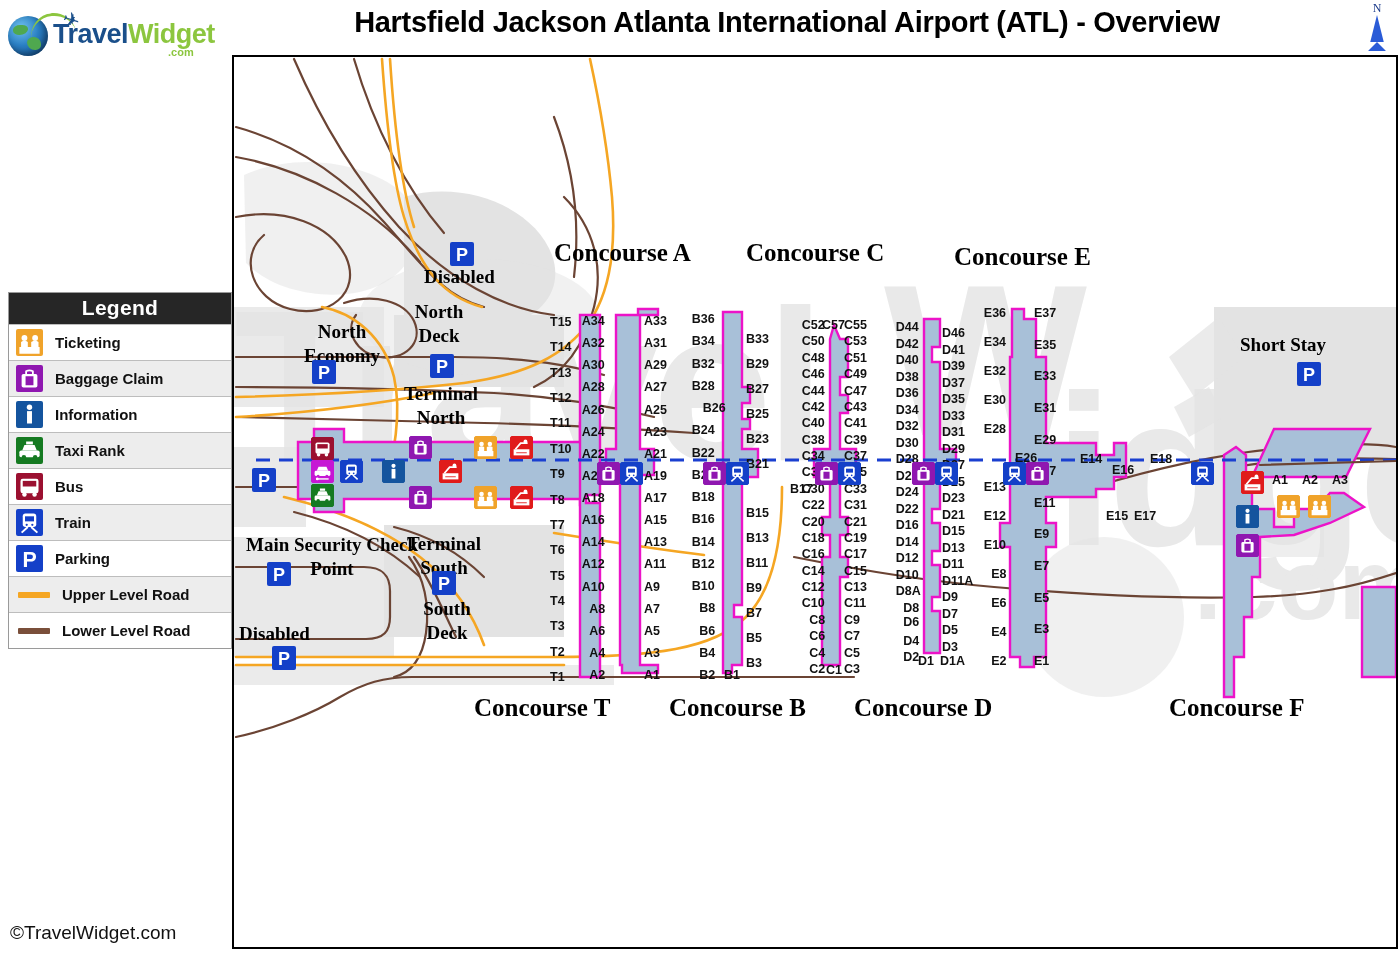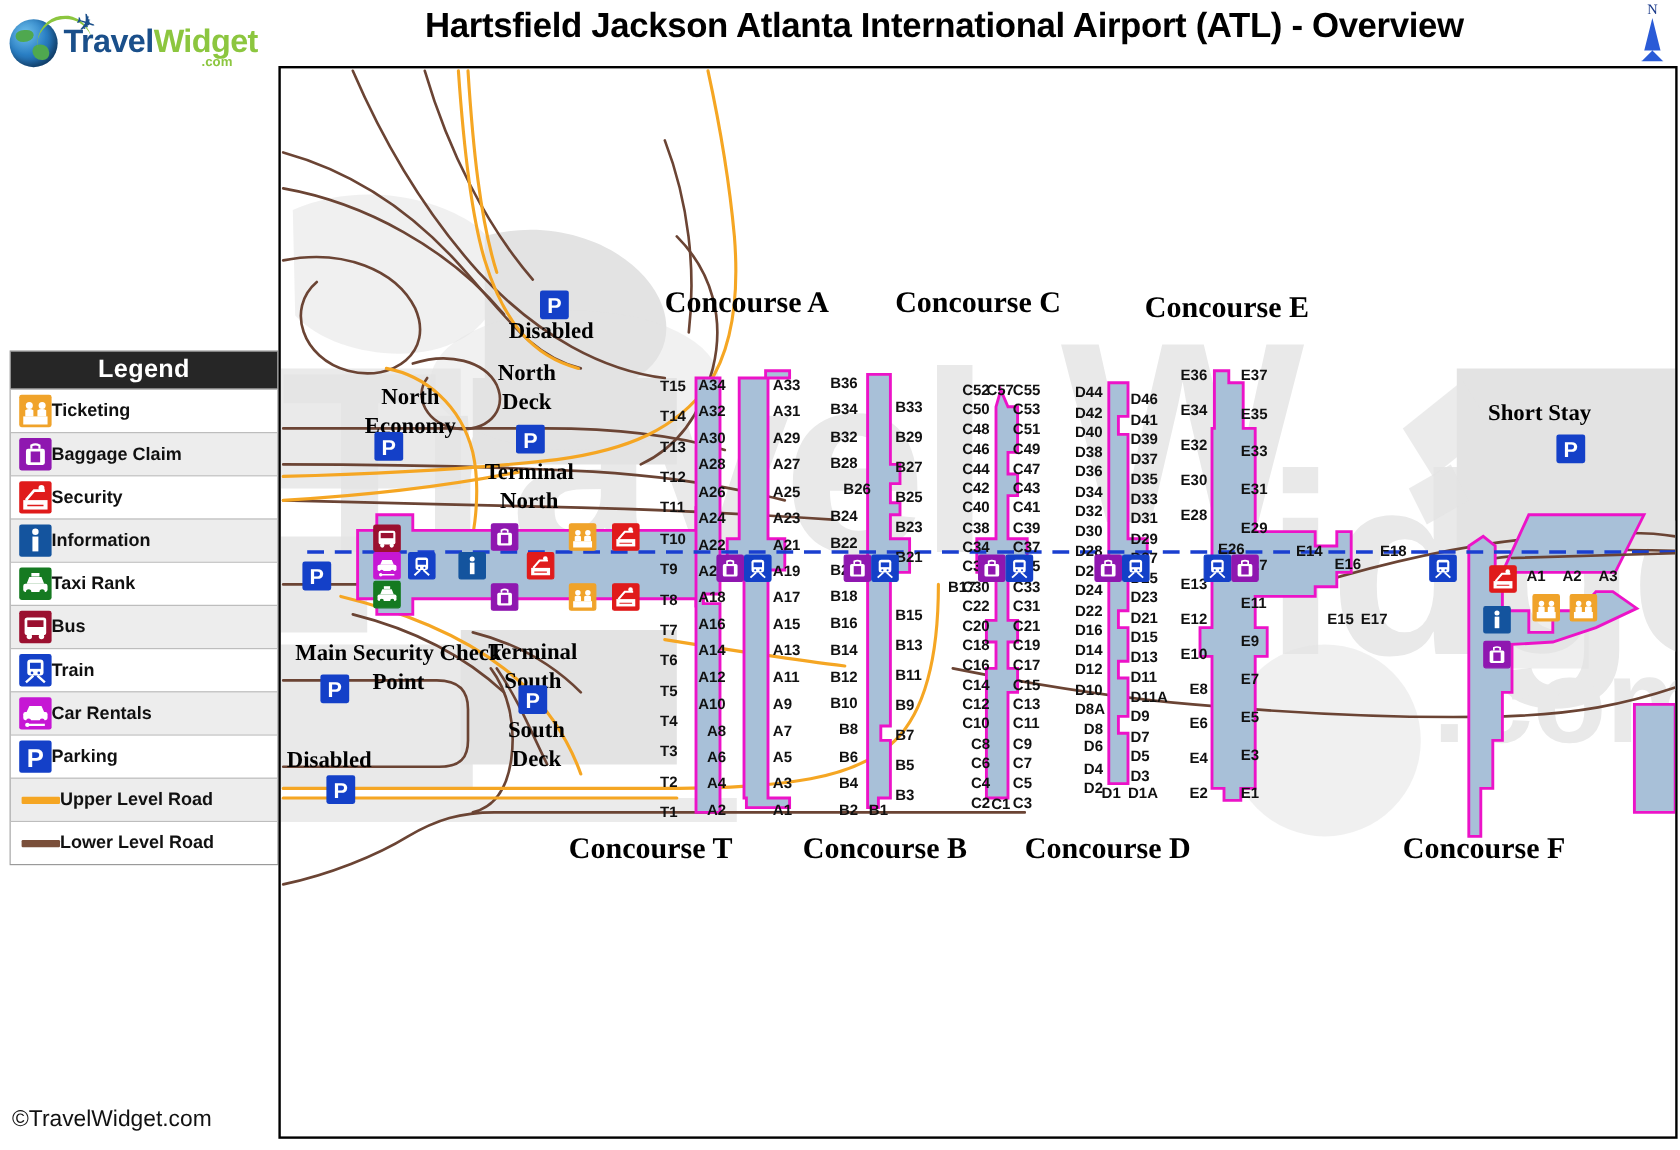--- a/index.html
+++ b/index.html
@@ -37,21 +37,21 @@
 
   #copyright{position:absolute;left:10px;top:922px;font-size:19px;color:#111;}
 
   
   #legend{position:absolute;left:8px;top:292px;width:222px;border:1px solid #9a9a9a;background:#fff;}
   #legend .lg-title{background:#262626;color:#fff;font-weight:bold;font-size:21px;
      text-align:center;padding:3px 0 4px;letter-spacing:.3px;}
   .lg-row{display:flex;align-items:center;height:35px;border-top:1px solid #bdbdbd;padding-left:7px;}
   .lg-row:nth-child(odd){background:#ffffff;}
   .lg-row:nth-child(even){background:#ededed;}
-  .lg-row .lg-label{font-size:15px;font-weight:bold;color:#111;}
+  .lg-row .lg-label{font-size:15px;font-weight:bold;color:#111;margin-left:12px;}
   .lg-ico{width:27px;height:27px;flex:0 0 27px;position:relative;border-radius:2px;}
   .lg-line{width:32px;height:6px;flex:0 0 32px;margin-left:2px;border-radius:1px;}
 
   
   .mi{position:absolute;border-radius:2px;box-sizing:border-box;}
   .mi svg{display:block;}
 
   
   #map{position:absolute;left:232px;top:55px;width:1162px;height:890px;
        border:2px solid #000;background:#fff;overflow:hidden;}
@@ -102,29 +102,20 @@
       </div>
       <div class="lg-row">
         <div class="lg-ico" style="background: rgb(143, 23, 176);"><svg width="27" height="27" viewBox="0 0 24 24">
             <rect x="5" y="8" width="14" height="12" rx="1.6" fill="#fff"></rect>
             <path d="M9 8 L9 5.5 Q12 4 15 5.5 L15 8" stroke="#fff" stroke-width="1.6" fill="none"></path>
             <rect x="8.5" y="10" width="7" height="8" fill="#8f17b0"></rect>
           </svg></div>
         <div class="lg-label">Baggage Claim</div>
       </div>
       <div class="lg-row">
-        <div class="lg-ico" style="background: rgb(224, 27, 27);"><svg width="27" height="27" viewBox="0 0 24 24">
-            <rect x="3" y="14" width="18" height="7" fill="#fff"></rect>
-            <path d="M5 14 L11 7 L19 7" stroke="#fff" stroke-width="2" fill="none"></path>
-            <circle cx="16.5" cy="5" r="2.2" fill="#fff"></circle>
-            <path d="M6 18 L18 18" stroke="#e01b1b" stroke-width="1"></path>
-          </svg></div>
-        <div class="lg-label">Security</div>
-      </div>
-      <div class="lg-row">
         <div class="lg-ico" style="background: rgb(20, 84, 158);"><svg width="27" height="27" viewBox="0 0 24 24">
             <circle cx="12" cy="5.5" r="2.4" fill="#fff"></circle>
             <rect x="9.8" y="9" width="4.4" height="11" fill="#fff"></rect>
           </svg></div>
         <div class="lg-label">Information</div>
       </div>
       <div class="lg-row">
         <div class="lg-ico" style="background: rgb(21, 122, 33);"><svg width="27" height="27" viewBox="0 0 24 24">
             <rect x="3" y="12" width="18" height="6" rx="1.6" fill="#fff"></rect>
             <path d="M5.5 12 L7.5 7 L16.5 7 L18.5 12 Z" fill="#fff"></path>
@@ -145,31 +136,20 @@
       </div>
       <div class="lg-row">
         <div class="lg-ico" style="background: rgb(20, 64, 200);"><svg width="27" height="27" viewBox="0 0 24 24">
             <rect x="6" y="4" width="12" height="12" rx="2.4" fill="#fff"></rect>
             <rect x="8" y="6.5" width="8" height="4.5" fill="#1440c8"></rect>
             <path d="M5 21 L10.5 16 M19 21 L13.5 16" stroke="#fff" stroke-width="1.8"></path>
             <circle cx="9.5" cy="14" r="1" fill="#1440c8"></circle>
             <circle cx="14.5" cy="14" r="1" fill="#1440c8"></circle>
           </svg></div>
         <div class="lg-label">Train</div>
-      </div>
-      <div class="lg-row">
-        <div class="lg-ico" style="background: rgb(198, 23, 212);"><svg width="27" height="27" viewBox="0 0 24 24">
-            <rect x="3" y="11" width="18" height="6" rx="1.6" fill="#fff"></rect>
-            <path d="M5.5 11 L7.5 6.5 L16.5 6.5 L18.5 11 Z" fill="#fff"></path>
-            <circle cx="7" cy="17.5" r="1.8" fill="#c617d4"></circle>
-            <circle cx="17" cy="17.5" r="1.8" fill="#c617d4"></circle>
-            <path d="M5 20.5 L19 20.5" stroke="#fff" stroke-width="1.6"></path>
-            <circle cx="6" cy="20.5" r="1.6" fill="#fff"></circle>
-          </svg></div>
-        <div class="lg-label">Car Rentals</div>
       </div>
       <div class="lg-row">
         <div class="lg-ico" style="background: rgb(20, 64, 200);"><svg width="27" height="27" viewBox="0 0 24 24">
             <text x="12" y="19.5" font-family="Liberation Sans, sans-serif" font-size="19" font-weight="bold" fill="#fff" text-anchor="middle">P</text>
           </svg></div>
         <div class="lg-label">Parking</div>
       </div>
       <div class="lg-row">
         <div class="lg-line" style="background: rgb(245, 166, 35);"></div>
         <div class="lg-label">Upper Level Road</div>

